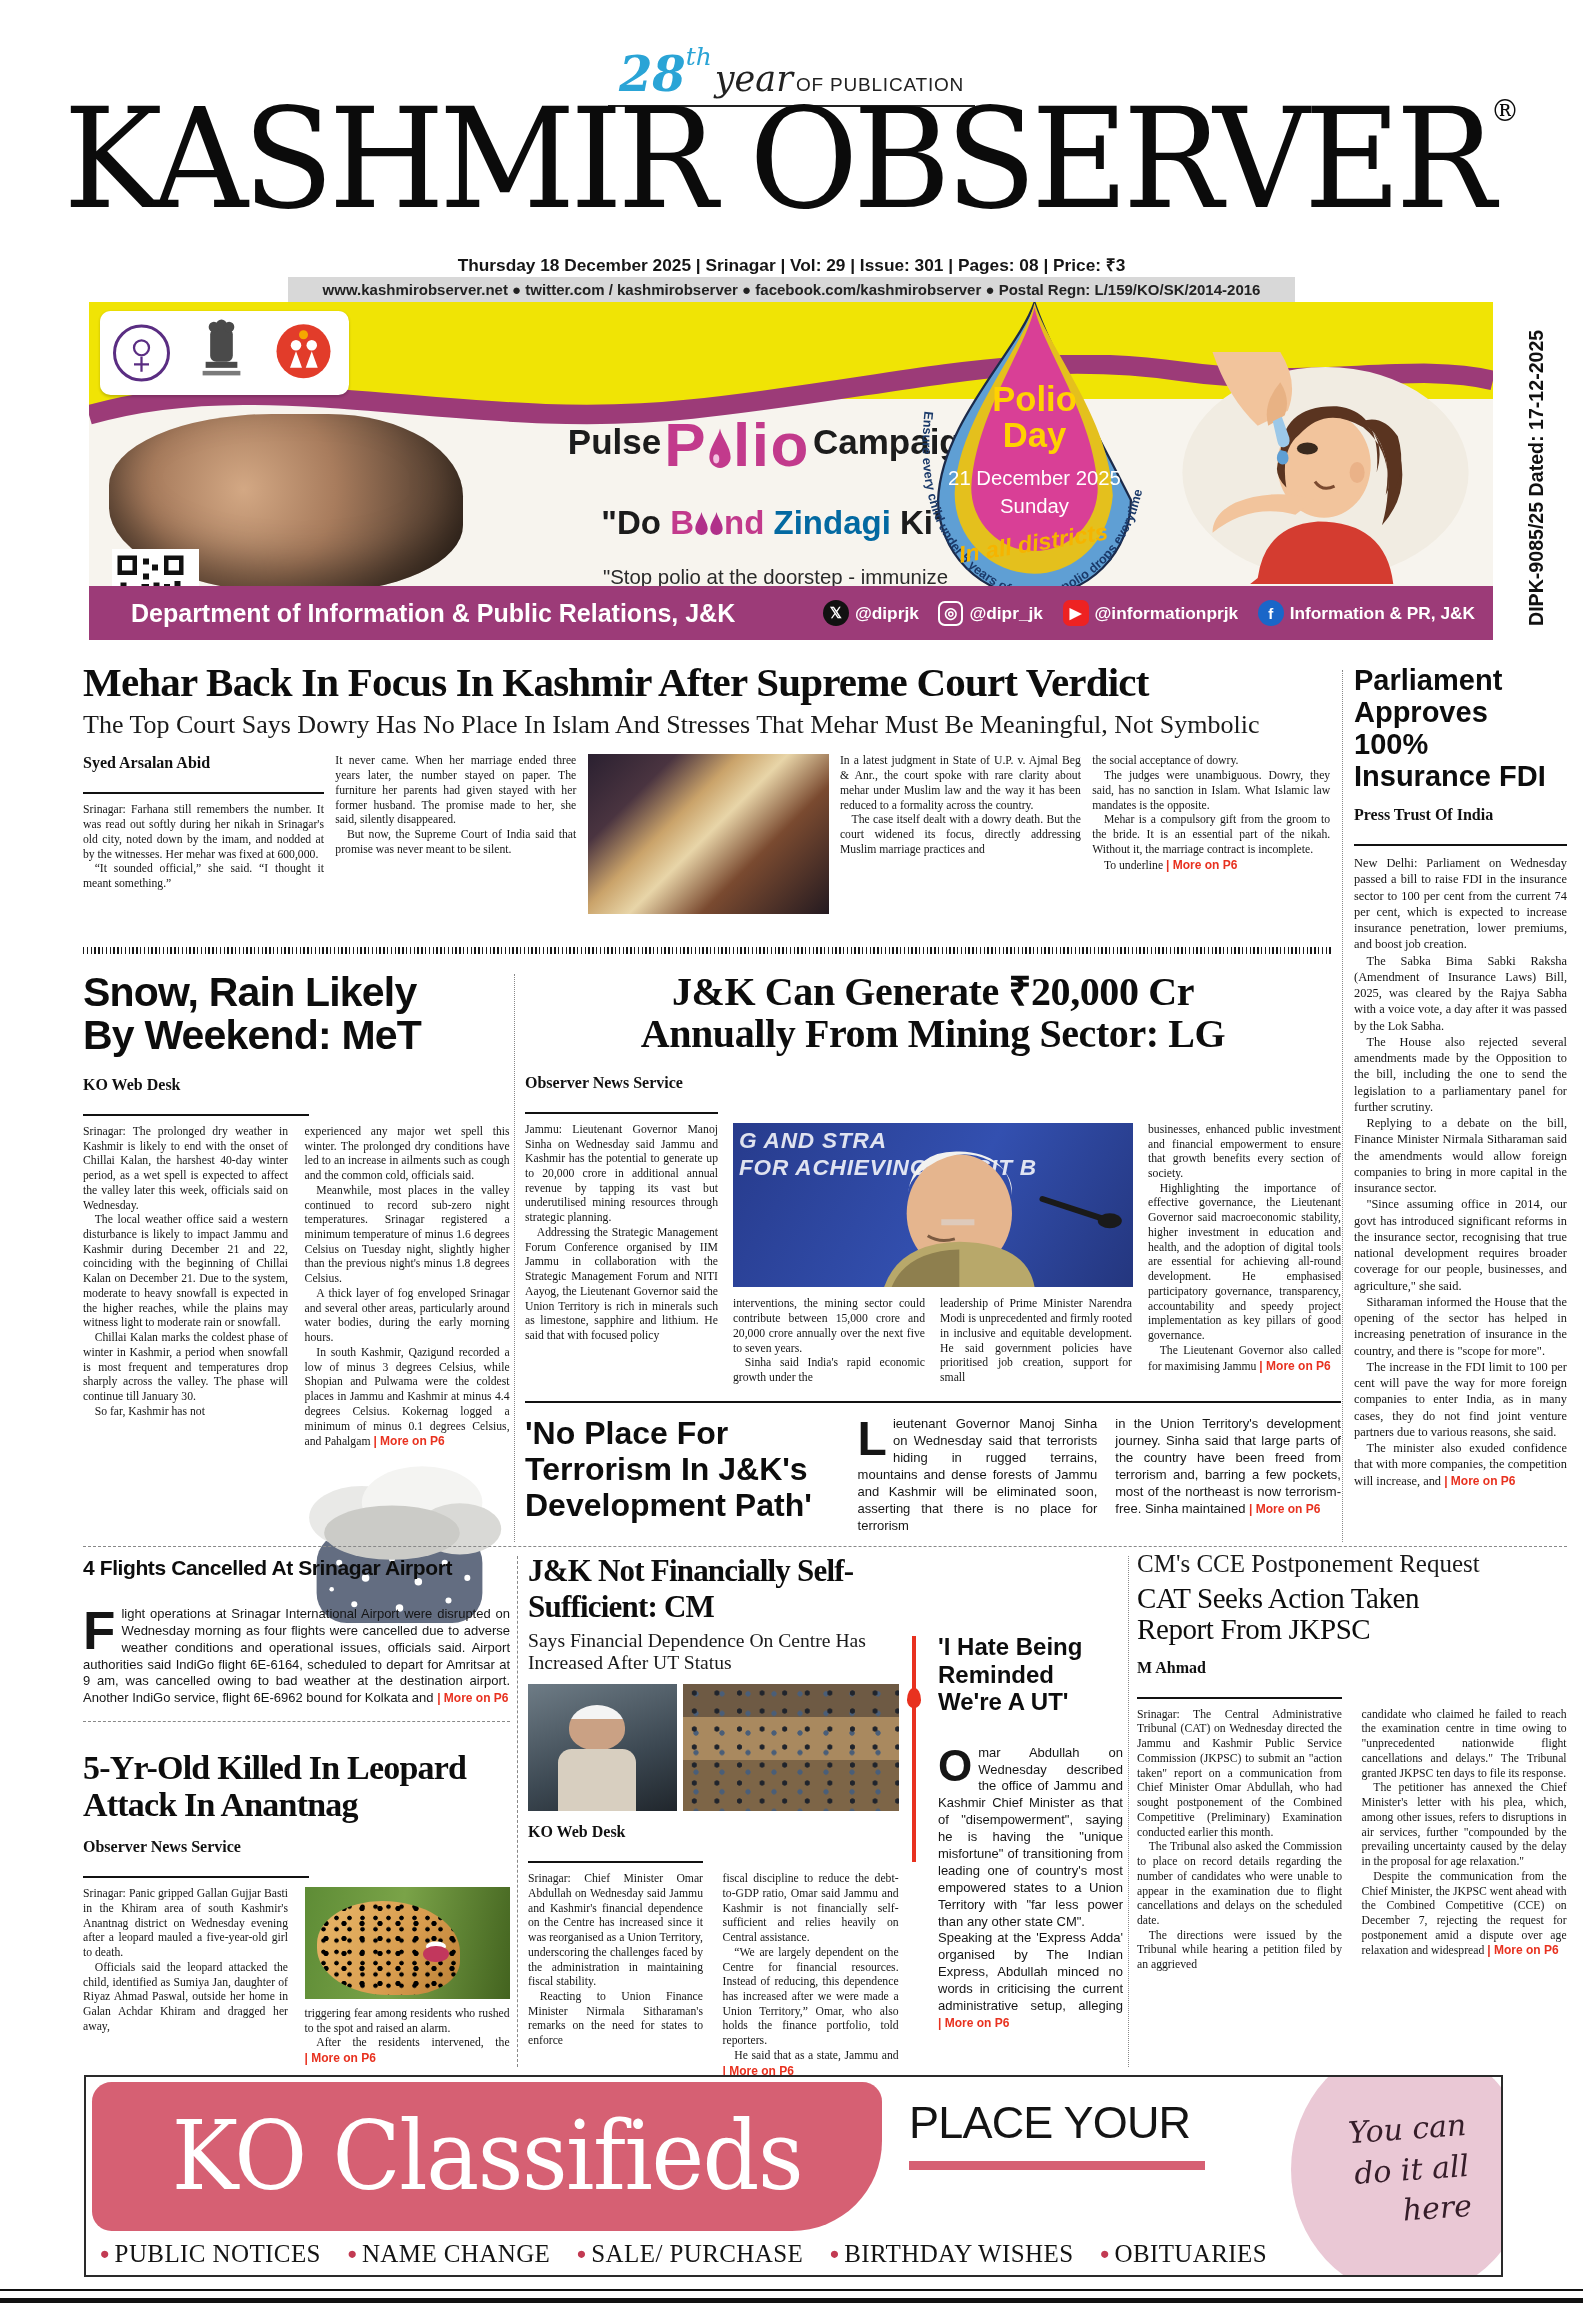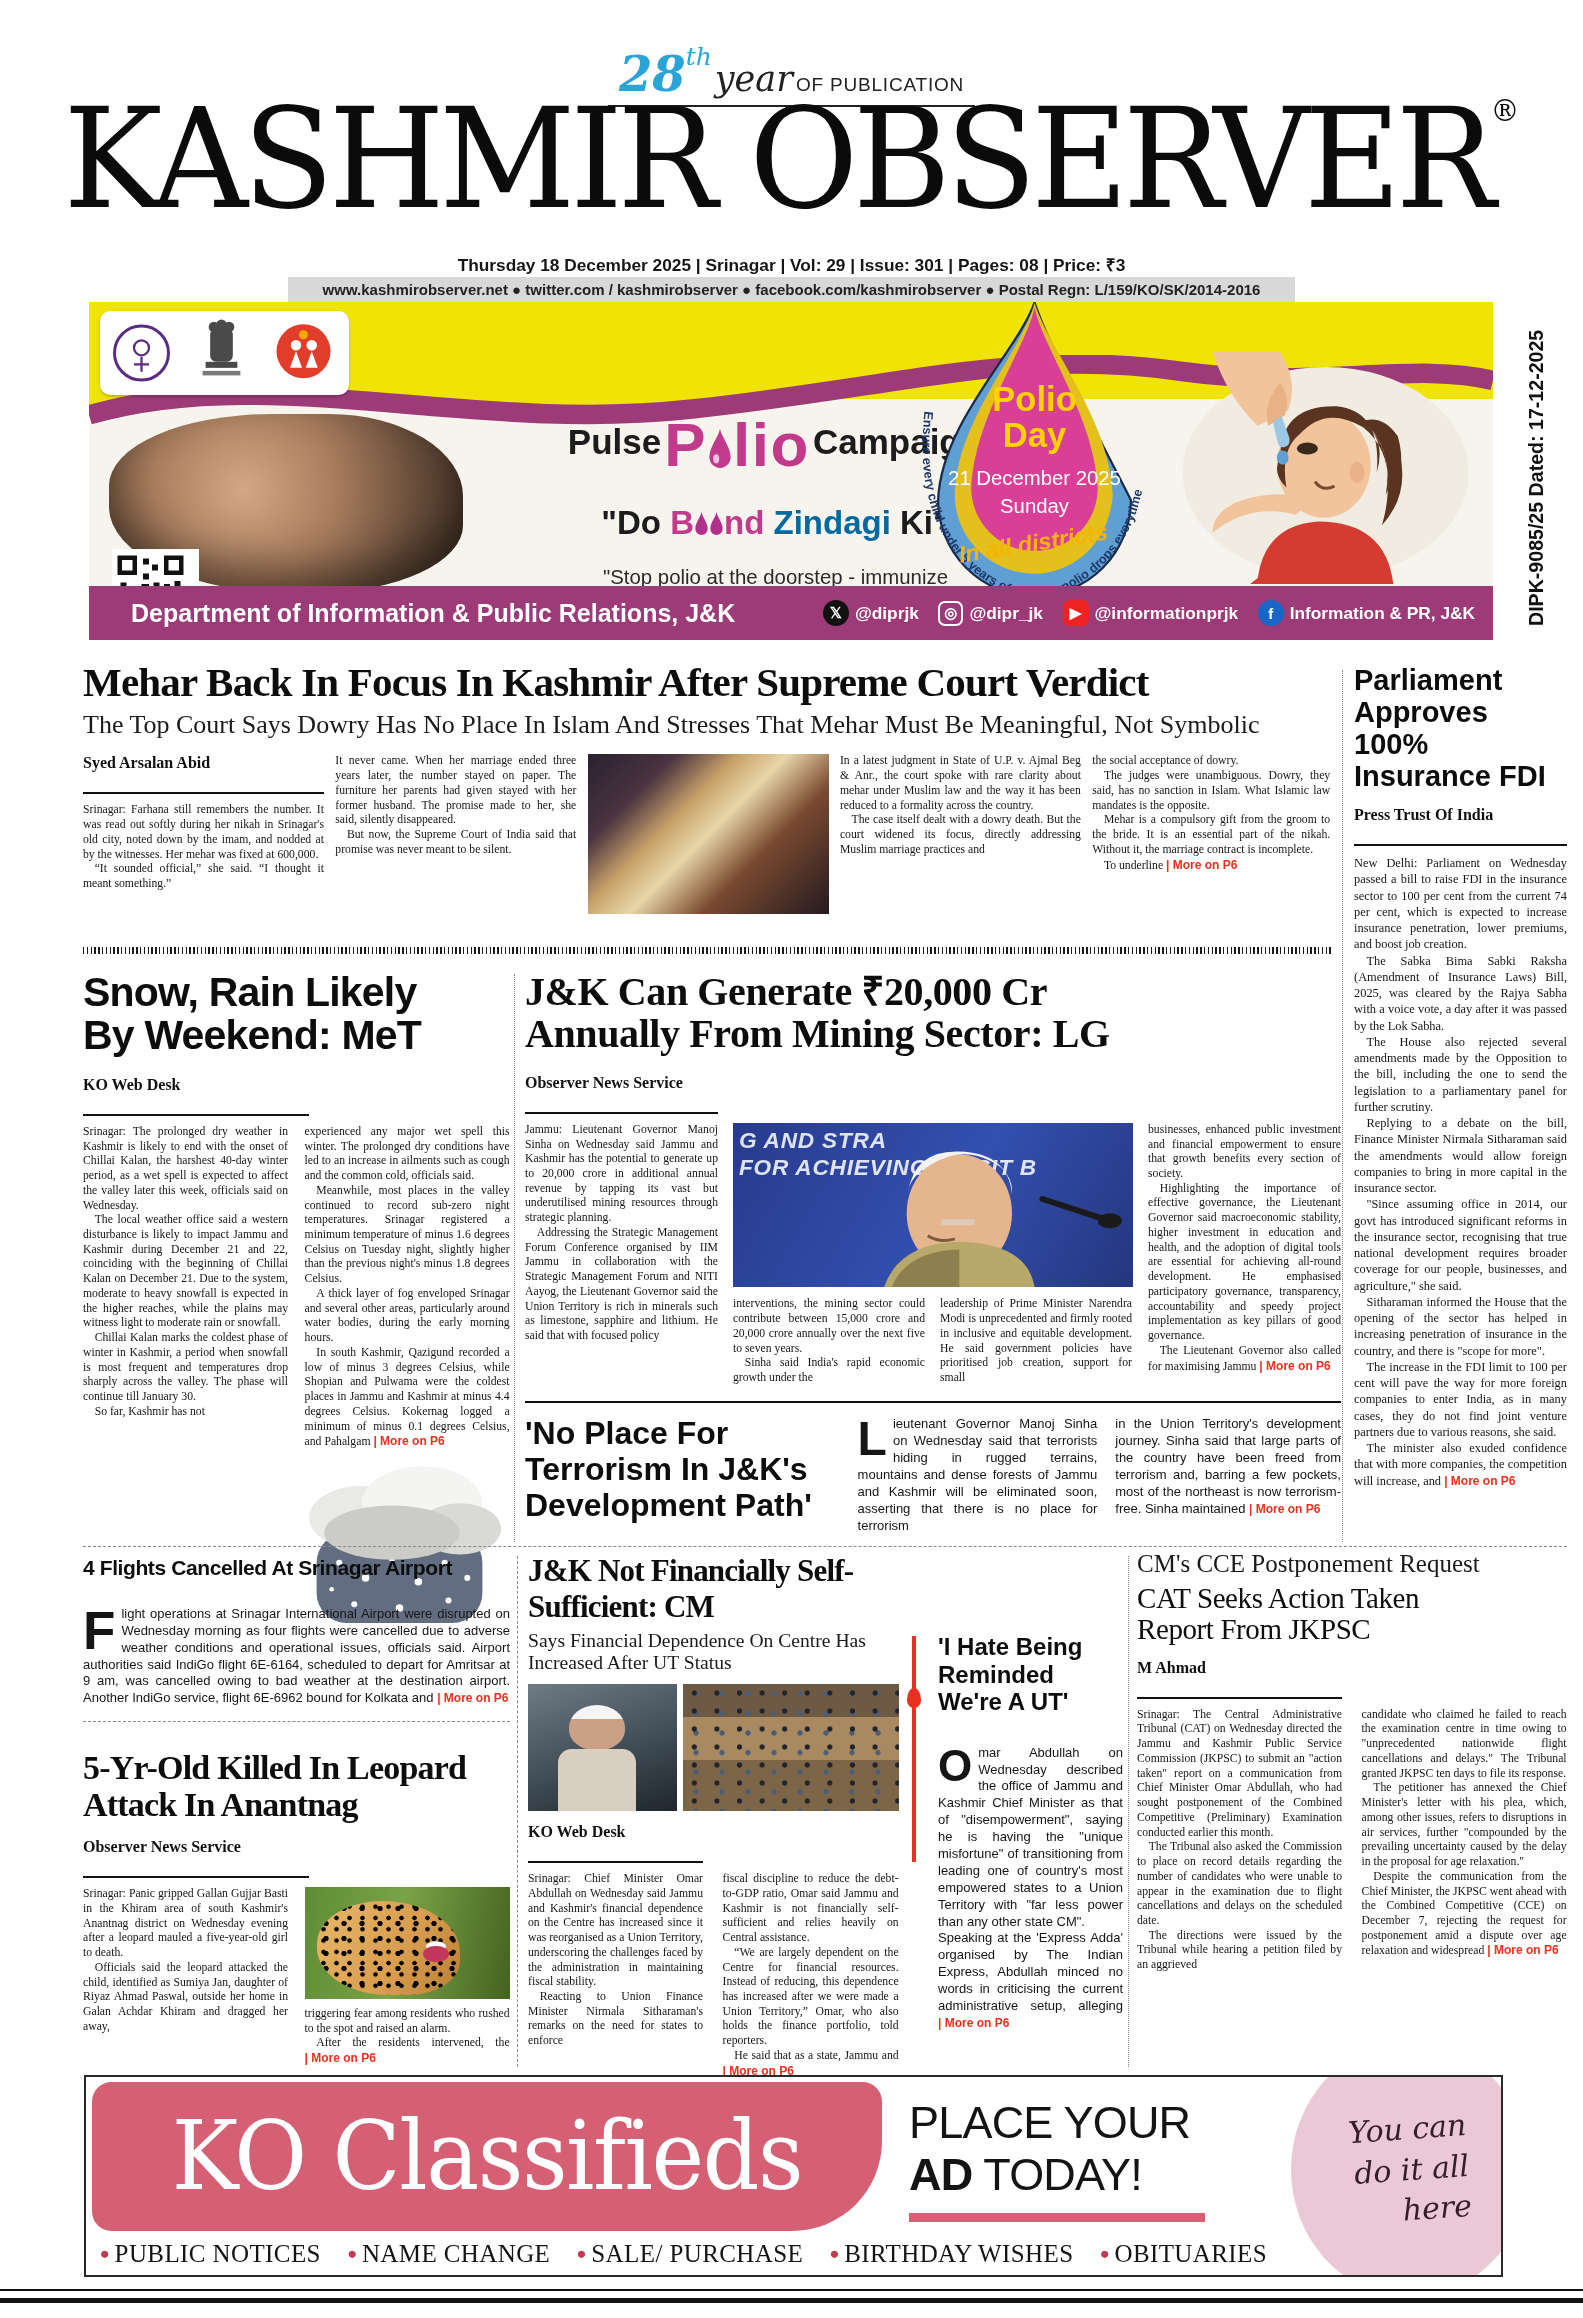--- a/index.html
+++ b/index.html
@@ -68,21 +68,21 @@
         font-family:"Liberation Sans",sans-serif;font-weight:bold;font-size:19.6px;color:#111;text-align:center;}
 
   
   .mehar{left:83px;top:662px;width:1252px;}
   .h-mehar{font-size:41px;font-weight:bold;line-height:1.0;letter-spacing:-0.8px;color:#0d0d0d;}
   .sub-mehar{font-size:26px;line-height:1.05;margin-top:7.5px;color:#1a1a1a;}
   .mehar-photo{width:241px;height:160px;background:
      linear-gradient(135deg,#2a2030 0%,#4a3440 22%,#caa36a 38%,#e8d5a8 50%,#7a4a30 68%,#241a20 100%);}
   .h-parl{font-family:"Liberation Sans",sans-serif;font-weight:bold;font-size:29px;line-height:1.1;white-space:pre-line;color:#0d0d0d;}
   .h-snow{font-family:"Liberation Sans",sans-serif;font-weight:bold;font-size:41px;line-height:1.04;letter-spacing:-0.8px;white-space:pre-line;color:#0d0d0d;}
-  .h-mining{font-size:40px;font-weight:bold;line-height:1.06;letter-spacing:-0.4px;white-space:pre-line;color:#0d0d0d;}
+  .h-mining{font-size:40px;font-weight:bold;line-height:1.06;letter-spacing:-0.4px;white-space:pre-line;color:#0d0d0d;text-align:center;}
   .sinha-photo{width:400px;height:164px;background:linear-gradient(120deg,#273b8c,#3350b0 55%,#24367e);position:relative;overflow:hidden;}
   .sinha-ov{position:absolute;left:6px;top:4.5px;color:rgba(255,255,255,.85);font-family:"Liberation Sans",sans-serif;
             font-weight:bold;font-style:italic;font-size:22.6px;white-space:pre-line;line-height:1.2;letter-spacing:0.8px;}
   .h-terror{font-family:"Liberation Sans",sans-serif;font-weight:bold;font-size:32px;line-height:1.12;white-space:pre-line;color:#0d0d0d;}
   .h-flights{font-family:"Liberation Sans",sans-serif;font-weight:bold;font-size:21px;letter-spacing:-0.4px;color:#0d0d0d;}
   .h-leopard{font-size:34px;font-weight:bold;line-height:1.08;letter-spacing:-0.8px;white-space:pre-line;color:#0d0d0d;}
   .leopard-photo{width:205px;height:112px;background:linear-gradient(100deg,#5e8c36,#7aa348 45%,#43631f);position:relative;overflow:hidden;}
   .leopard-photo::before{content:"";position:absolute;left:6%;top:12%;width:70%;height:84%;
      border-radius:50% 60% 40% 55%;background:
      radial-gradient(circle,#000 2.3px,transparent 3px),
@@ -523,21 +523,20 @@
       </div>
   </div>
 </div>
 
 <div class="abs classi">
   <div class="classi-pink">
     <span class="classi-title">KO Classifieds</span>
   </div>
   <div class="place">
     <div class="place-l1">PLACE YOUR</div>
-    <div class="place-l1"><span class="place-ad">AD</span><span> TODAY!</span></div>
     <div class="place-bar"></div>
   </div>
   <div class="classi-ellipse">
     <span class="classi-script">You can
 do it all
 here</span>
   </div>
   <div class="cats">
     <span class="cat-item">PUBLIC NOTICES</span>
     <span class="cat-item">NAME CHANGE</span>

